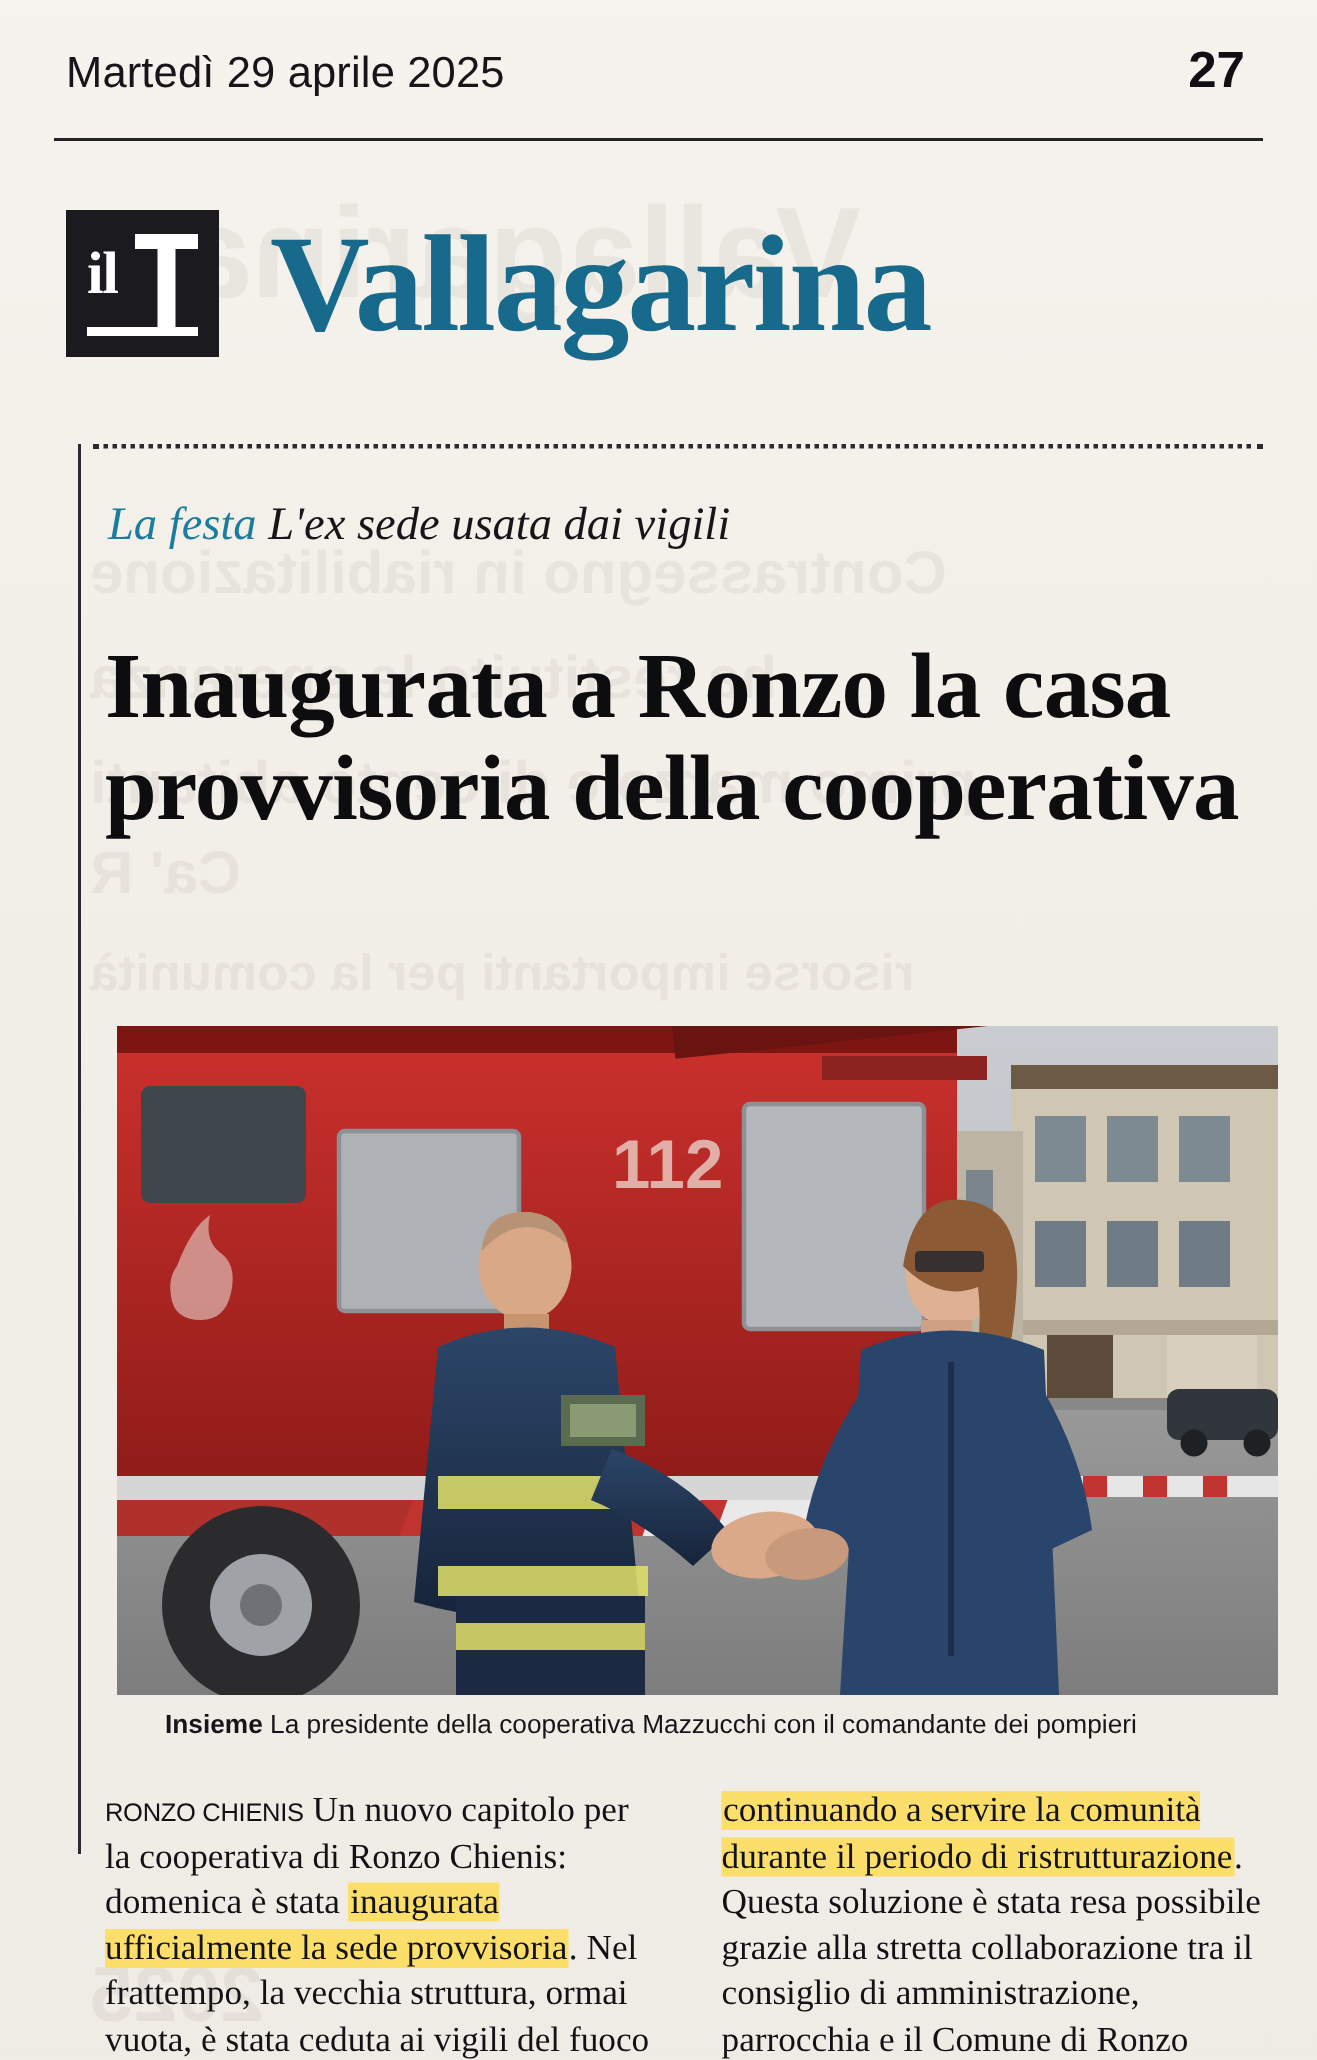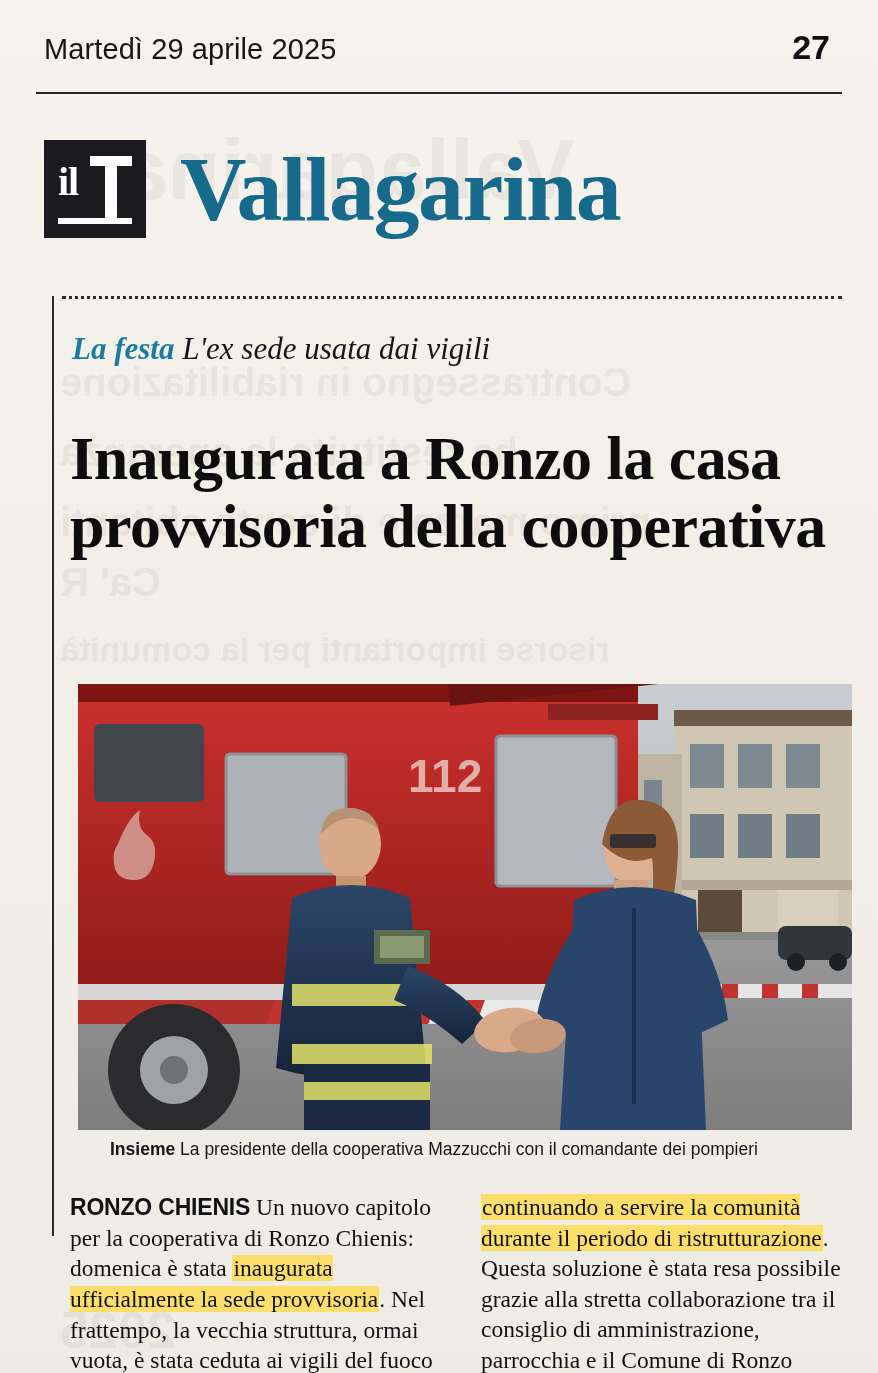--- a/index.html
+++ b/index.html
@@ -162,21 +162,21 @@
   
   .kicker {
     position: absolute;
     top: 332px;
     left: 72px;
     font-size: 31px;
     line-height: 1.1;
   }
   .kicker .label {
     color: #1b7ca0;
-    font-weight: 700;
+    font-weight: 400;
     font-style: italic;
     font-family: "Liberation Serif", serif;
     text-align: center;
   }
   .kicker .sub {
     color: #16161a;
     font-style: italic;
     font-family: "Liberation Serif", serif;
   }
   .headline {
@@ -230,22 +230,22 @@
   .col {
     width: 367px;
     font-family: "Liberation Serif", serif;
     font-size: 23.5px;
     line-height: 1.30;
     color: #121216;
     text-align: left;
   }
   .dateline {
     font-family: "Liberation Sans", sans-serif;
-    font-weight: 700;
-    font-size: 23px;
+    font-weight: 400;
+    font-size: 17px;
     letter-spacing: -0.2px;
   }
   mark.hl {
     background: #fcdf6b;
     color: #121216;
     padding: 0 1px;
     margin-top: 35px;
   }
 </style>
 </head>

